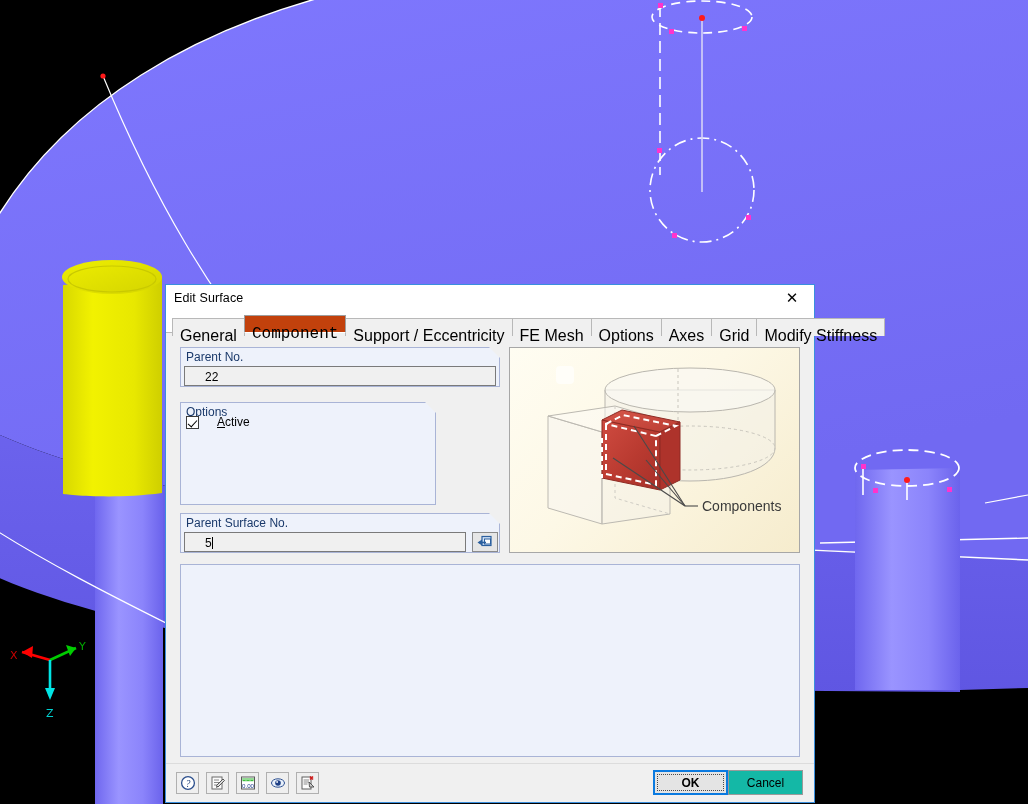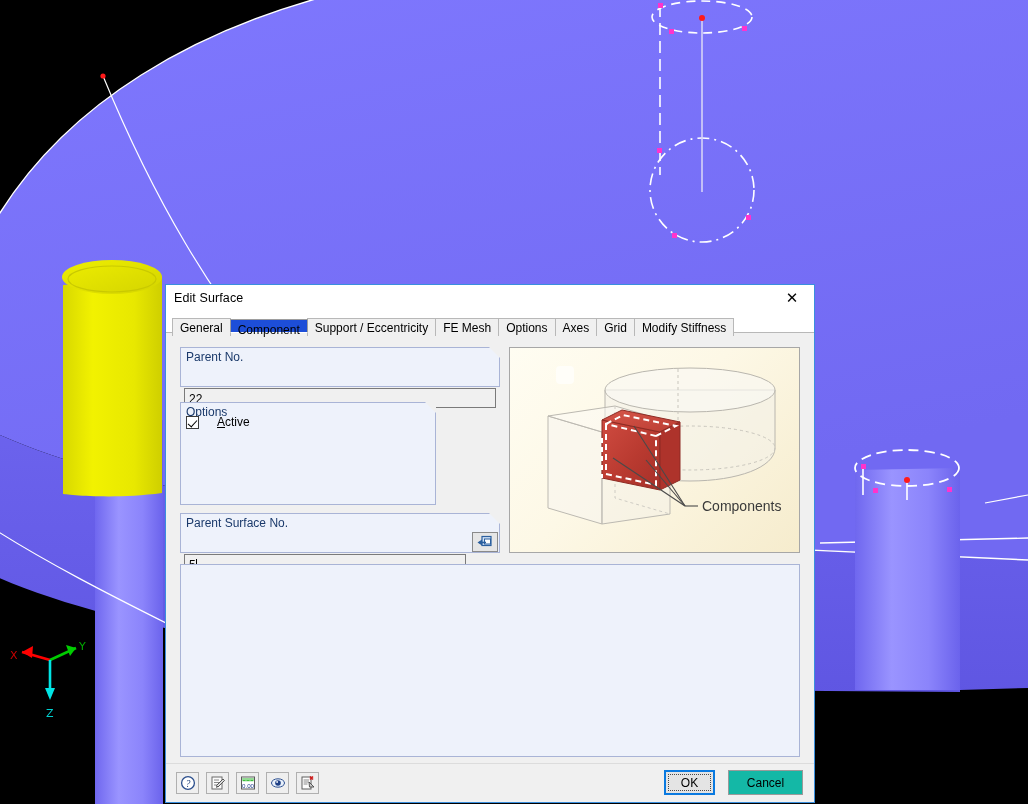--- a/index.html
+++ b/index.html
@@ -35,28 +35,28 @@
     background:#ffffff;font-family:"DejaVu Sans",sans-serif;
   }
 
   
   .tabstrip{
     position:relative;height:21px;background:#ffffff;
     padding-left:6px;box-sizing:border-box;
   }
   .tabrow{display:flex;align-items:flex-end;height:21px;position:relative;z-index:2;}
   .tab{
-    height:18px;line-height:18px;padding:0 7px;font-size:12px;color:#000;
+    height:18px;line-height:18px;padding:8px 7px;font-size:16px;color:#000;
     background:#f0f0f0;border:1px solid #b8b8b8;border-bottom:none;
     margin-right:-1px;box-sizing:border-box;white-space:nowrap;cursor:default;
     position:relative;top:3px;text-align:center;
   }
   .tab.active{
-    background:#1d4ed8;height:14px;line-height:20px;top:0;z-index:3;
-    border-color:#9e9e9e;border-bottom:1px solid #ffffff;
+    background:#c2410c;height:14px;line-height:20px;top:0;z-index:3;
+    border-color:#9e9e9e;border-bottom:1px solid #ffffff;font-family:Liberation Mono, monospace;
   }
   .tabline{position:absolute;left:0;right:0;bottom:0;height:1px;background:#b8b8b8;z-index:1;}
 
   
   .dlgbody{
     position:absolute;left:0;right:0;top:48px;bottom:0;background:#f0f0f0;
   }
 
   
   .group{
@@ -68,21 +68,21 @@
     border-left:11px solid transparent;border-top:11px solid #f0f0f0;
   }
   .group .ghdr{
     position:absolute;left:5px;top:2px;font-size:12px;color:#1b3a6b;
     white-space:nowrap;
   }
 
   .txtfield{
     position:absolute;background:#f0f0f0;border:1px solid #7a7a7a;
     box-sizing:border-box;font-size:12px;color:#000;
-    padding:2px 4px;line-height:16px;margin-top:22px;
+    padding:2px 20px;line-height:16px;
   }
   .txtfield.focus{border-color:#7a7a7a;}
   .caret{display:inline-block;width:1px;height:12px;background:#000;vertical-align:-2px;
          margin-left:0px;}
 
   .chkrow{position:absolute;display:flex;align-items:center;gap:18px;font-size:12px;color:#000;}
   .chkbox{
     width:13px;height:13px;border:1px solid #3c3c3c;background:#fff;
     box-sizing:border-box;position:relative;
   }
@@ -385,21 +385,21 @@
       <svg width="16" height="16" viewBox="0 0 16 16">
         <rect x="2" y="2" width="9" height="12" fill="#fcfcfc" stroke="#5f5f5f" stroke-width="1"></rect>
         <line x1="3.6" y1="5" x2="9" y2="5" stroke="#8a8a8a" stroke-width="1"></line>
         <line x1="3.6" y1="7" x2="9" y2="7" stroke="#8a8a8a" stroke-width="1"></line>
         <line x1="3.6" y1="9" x2="7.5" y2="9" stroke="#8a8a8a" stroke-width="1"></line>
         <path d="M 9 7 L 14 12 L 9.5 12 Z" fill="#c9c9c9" stroke="#4a4a4a" stroke-width="0.9"></path>
         <path d="M 10 1.5 L 13 4.5 M 13 1.5 L 10 4.5" stroke="#d01a1a" stroke-width="1.6"></path>
       </svg>
     </div>
 
-    <div class="dbtn primary" style="left:498px;width:51px;">
+    <div class="dbtn primary" style="left:487px;width:75px;font-weight:bold;">
       <span class="inner"></span>
       <span>OK</span>
     </div>
     <div class="dbtn" style="left:562px;width:75px;">
       <span>Cancel</span>
     </div>
   </div>
 </div>
 
 </body></html>

